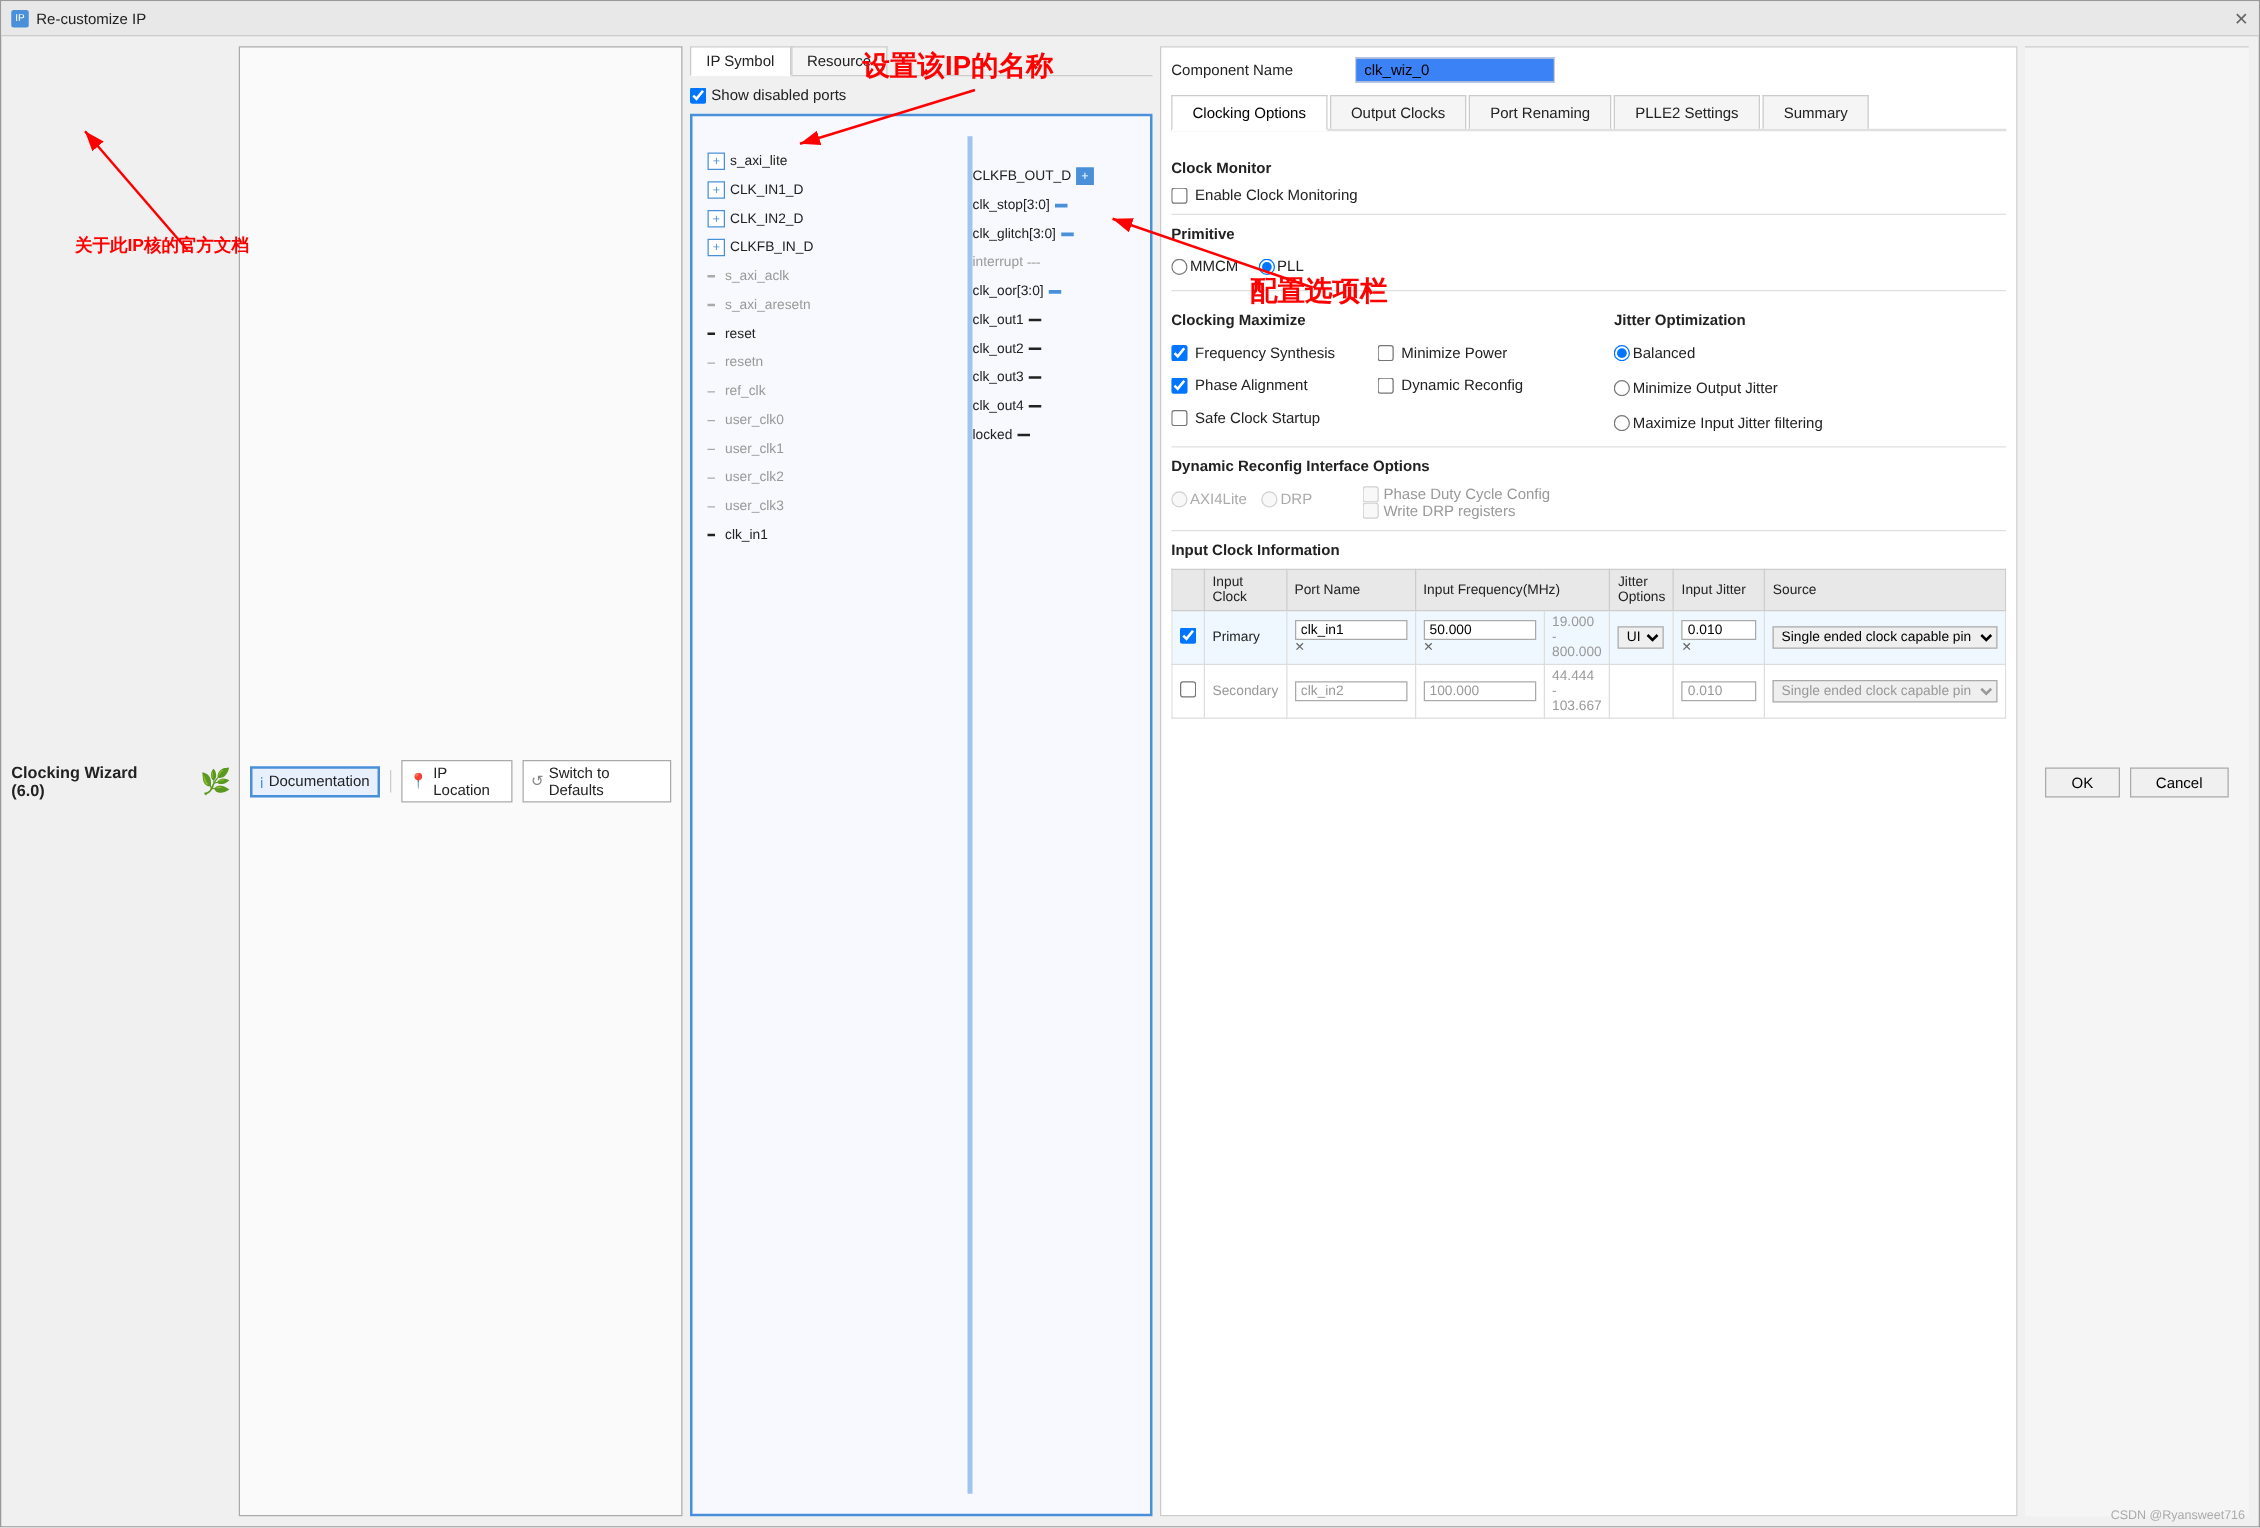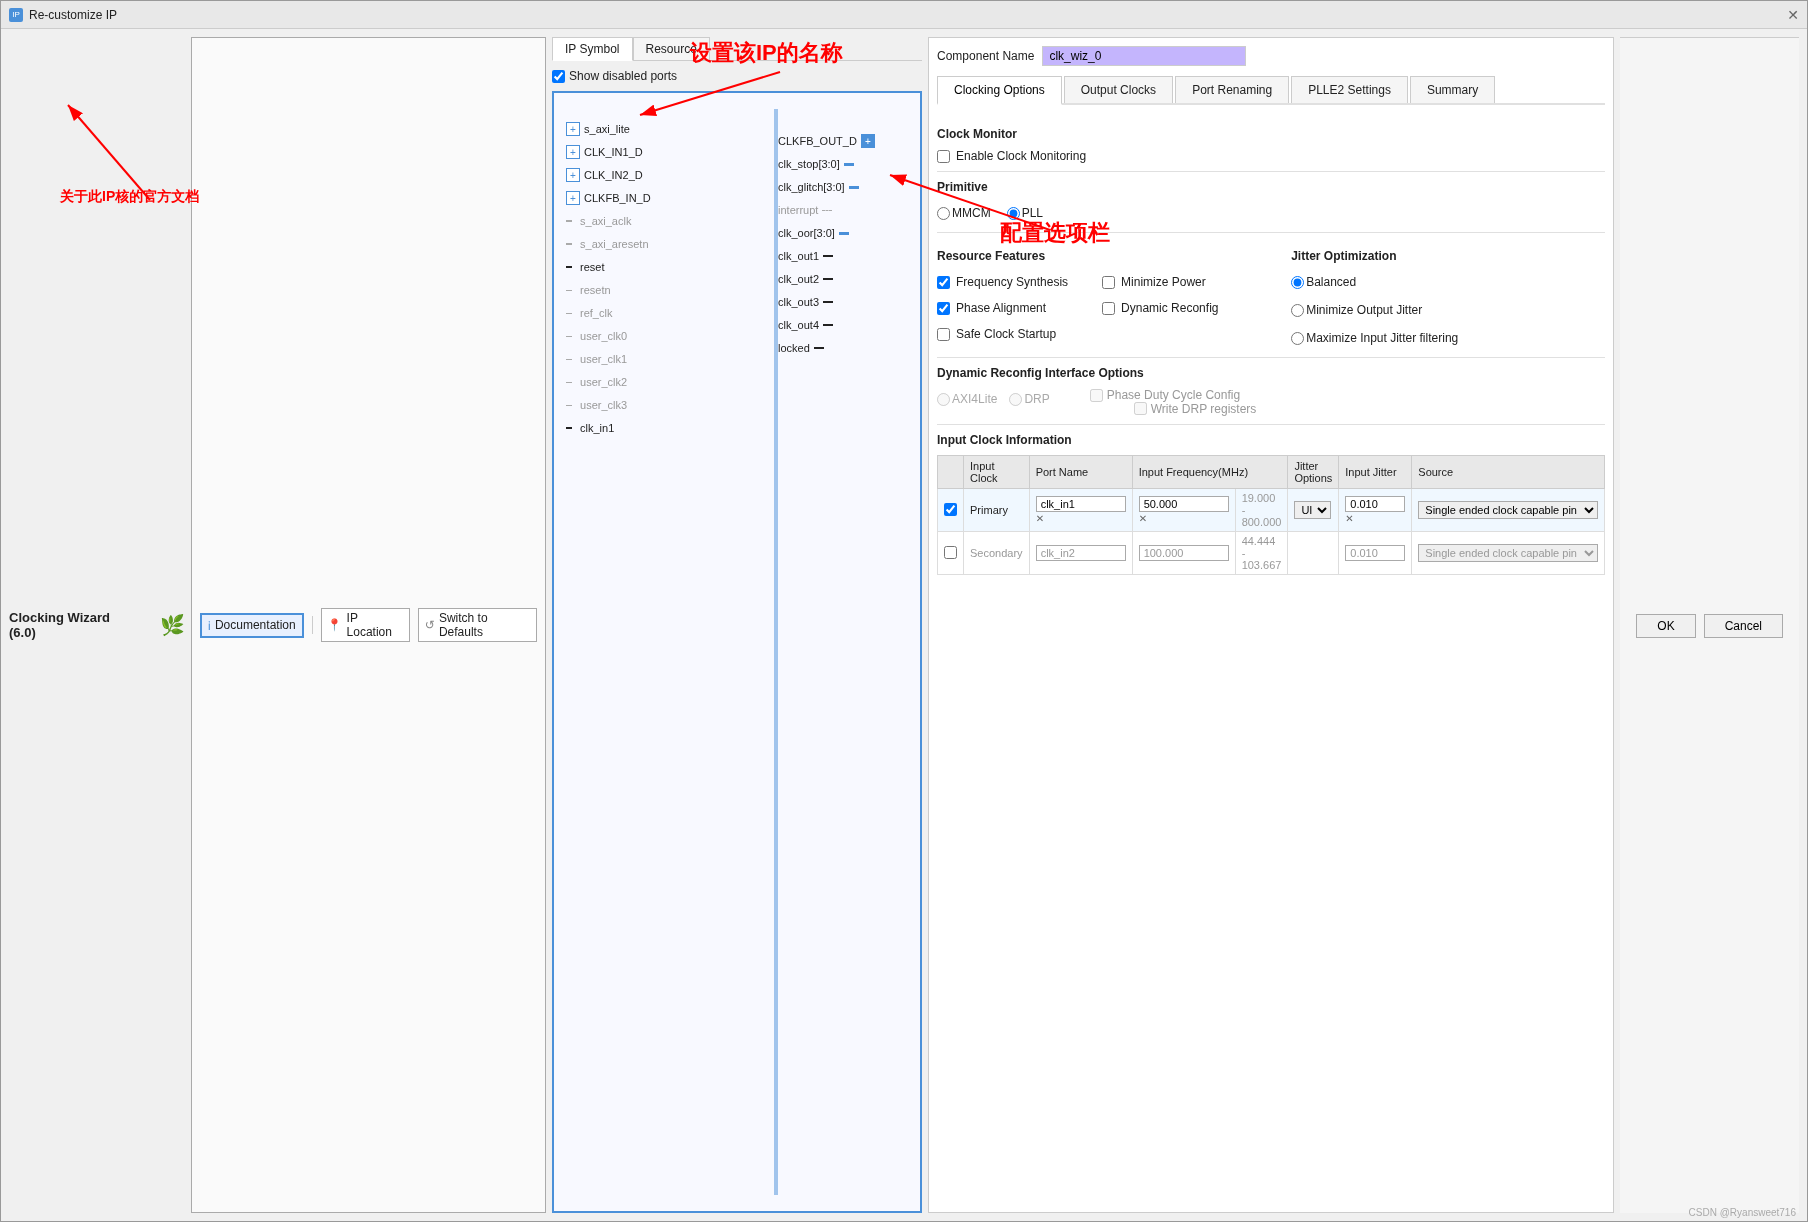--- a/index.html
+++ b/index.html
@@ -33,21 +33,21 @@
     .signal-right { display: flex; align-items: center; gap: 4px; }
     .signal-name { color: #222; }
     .signal-name.dim { color: #999; }
     .connector-btn { width: 14px; height: 14px; border: 1px solid #4a90d9; background: #fff; color: #4a90d9; display: flex; align-items: center; justify-content: center; font-size: 10px; cursor: pointer; }
     .right-connector { width: 14px; height: 14px; border: 1px solid #4a90d9; background: #4a90d9; color: #fff; display: flex; align-items: center; justify-content: center; font-size: 10px; cursor: pointer; }
 
     
     .right-panel { flex: 1; display: flex; flex-direction: column; gap: 6px; background: #fff; border: 1px solid #ccc; padding: 8px; }
     .component-name-row { display: flex; align-items: center; gap: 8px; margin-bottom: 4px; }
     .component-name-label { font-size: 12px; }
-    .component-name-input { border: 1px solid #ccc; padding: 2px 6px; font-size: 12px; width: 204px; background: #c4b5fd; }
+    .component-name-input { border: 1px solid #ccc; padding: 2px 6px; font-size: 12px; width: 160px; background: #3b82f6; margin-left: 42px; }
 
     .config-tabs { display: flex; border-bottom: 2px solid #e0e0e0; gap: 0; }
     .config-tab { padding: 6px 16px; cursor: pointer; border: 1px solid #ccc; border-bottom: none; background: #f5f5f5; font-size: 12px; margin-right: 2px; }
     .config-tab.active { background: #fff; border-bottom: 2px solid #fff; margin-bottom: -2px; color: #000; }
 
     .tab-content { flex: 1; overflow-y: auto; padding: 8px 0; }
     
     .section-title { font-weight: bold; font-size: 12px; margin-bottom: 8px; margin-top: 8px; }
     .section-divider { border: none; border-top: 1px solid #e0e0e0; margin: 8px 0; }
 
@@ -75,21 +75,21 @@
     .clear-btn { background: none; border: none; cursor: pointer; color: #666; font-size: 10px; }
 
     .bottom-bar { display: flex; justify-content: flex-end; align-items: center; gap: 8px; padding: 8px 16px; border-top: 1px solid #ccc; background: #f5f5f5; }
     .bottom-btn { padding: 4px 20px; border: 1px solid #aaa; background: #f0f0f0; cursor: pointer; font-size: 12px; }
 
     .leaf-icon { color: #5a8a00; font-size: 20px; }
 
     .dynamic-reconfig { display: flex; gap: 40px; align-items: flex-start; margin-top: 8px; }
     .dynamic-left { display: flex; flex-direction: column; gap: 4px; }
     .phase-duty { display: flex; align-items: center; gap: 4px; color: #999; }
-    .write-drp { display: flex; align-items: flex-start; gap: 4px; color: #999; margin-left: 44px; }
+    .write-drp { display: flex; align-items: flex-start; gap: 4px; color: #999; }
     .axi-drp-row { display: flex; align-items: center; gap: 12px; color: #999; }
 
     .disabled-text { color: #aaa; text-align: right; }
 
     .page-wrapper { position: relative; }
   </style>
 </head>
 <body>
 
 <div class="page-wrapper" style="position:relative;">
@@ -361,21 +361,21 @@
                   <span>PLL</span>
                 </div>
               </div>
             </div>
 
             <hr class="section-divider">
 
             <div class="two-col">
 
               <div class="col-section">
-                <div class="section-title">Resource Features</div>
+                <div class="section-title">Clocking Maximize</div>
                 <div style="display:grid; grid-template-columns: 1fr 1fr; gap:4px 16px;">
                   <div class="check-row">
                     <input type="checkbox" checked="" style="">
                     <span>Frequency Synthesis</span>
                   </div>
                   <div class="check-row">
                     <input type="checkbox" style="">
                     <span>Minimize Power</span>
                   </div>
                   <div class="check-row">

